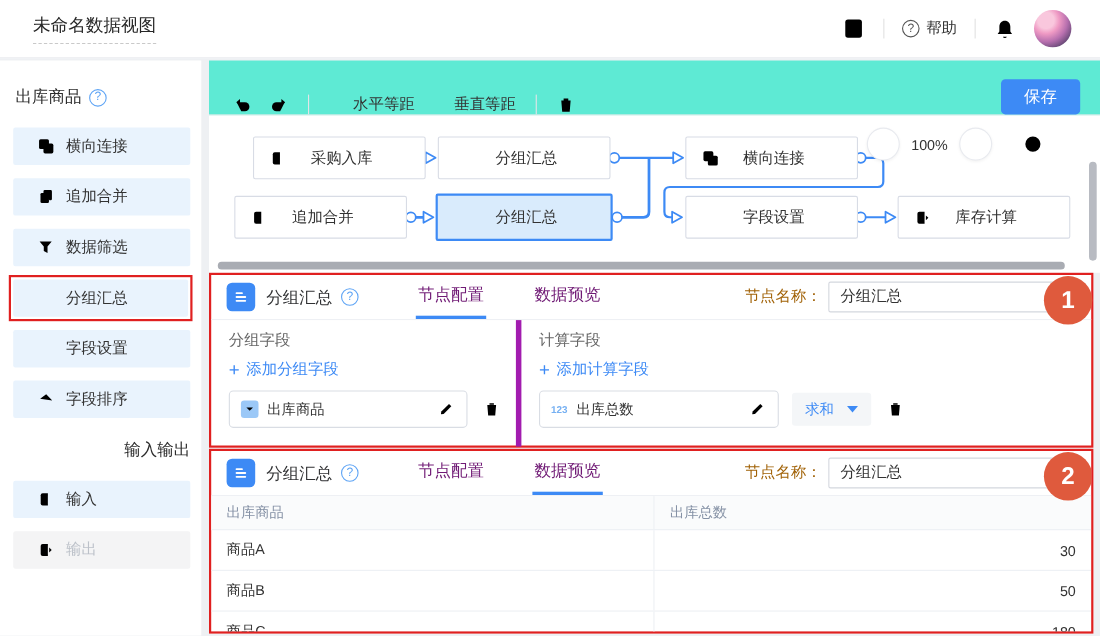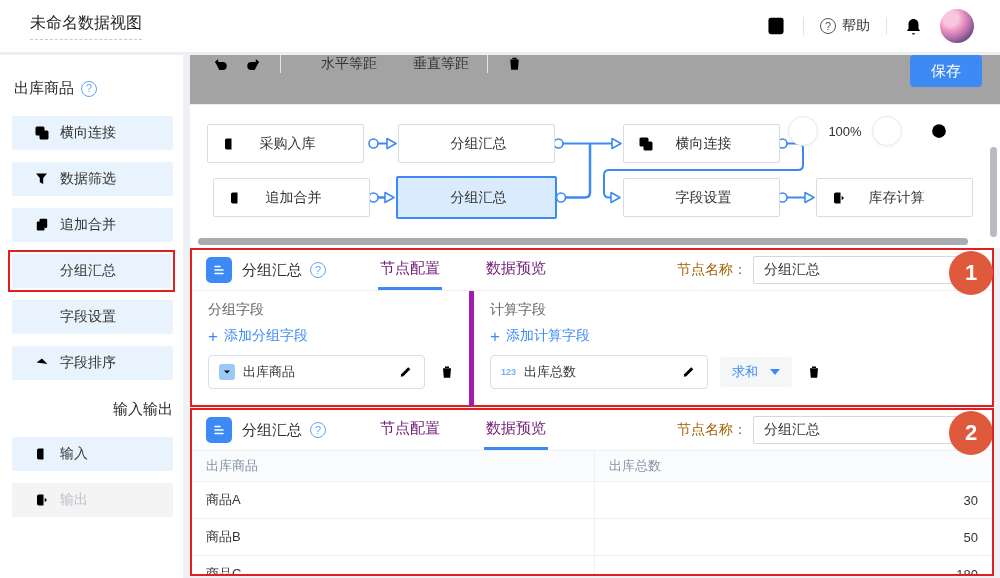--- a/index.html
+++ b/index.html
@@ -23,21 +23,21 @@
   .side-sec{display:flex;align-items:center;gap:7px;font-size:15px;color:#2b2b2b;margin:0 0 18px 2px;}
   .side-item{height:34px;margin-bottom:12px;background:#e9f3fd;border-radius:2px;display:flex;align-items:center;padding-left:22px;gap:10px;font-size:14px;color:#333;cursor:pointer;}
   .side-item .si-ic{color:#3d8af5;display:inline-flex;}
   .side-item.disabled{background:#f4f4f5;color:#bcc1c9;cursor:default;}
   .side-item.disabled .si-ic{color:#bcc1c9;}
   .annot-item{border:2px solid #e02020;padding:2px;margin:-4px -2px 8px -4px;}
   .annot-item .side-item{margin-bottom:0;}
   .io-sec{margin-top:20px;justify-content:flex-end;}
 
   
-  .mtoolbar{position:absolute;left:190px;top:55px;width:810px;height:50px;background:#a3a3a3;border-bottom:1px solid #ebebeb;display:flex;align-items:flex-start;box-sizing:border-box;padding:0 18px 0 22px;gap:14px;}
+  .mtoolbar{position:absolute;left:190px;top:55px;width:810px;height:50px;background:#5eead4;border-bottom:1px solid #ebebeb;display:flex;align-items:flex-end;box-sizing:border-box;padding:0 18px 0 22px;gap:14px;}
   .tool-btn{display:inline-flex;align-items:center;gap:6px;color:#333;font-size:14px;cursor:pointer;}
   .tool-btn .t-ic{display:inline-flex;color:#7d7d7d;}
   .tool-btn .t-ic.blue{color:#3d8af5;}
   .tool-btn .t-ic.red{color:#f15b5b;}
   .sep{width:1px;height:18px;background:#e3e5e8;margin:0 4px;}
   .save-btn{margin-left:auto;width:72px;height:32px;background:#3d8af5;color:#fff;font-size:15px;border:none;border-radius:4px;cursor:pointer;}
 
   
   .canvas{position:absolute;left:190px;top:105px;width:810px;height:143px;background:#fff;overflow:hidden;}
   .node{position:absolute;width:157px;height:39px;background:#fff;border:1px solid #d8dce5;border-radius:2px;display:flex;align-items:center;box-sizing:border-box;padding:0 14px;cursor:pointer;}
@@ -218,32 +218,32 @@
       <span class="si-ic">
           <svg class="ic" width="16" height="16">
             <use href="#i-join"></use>
           </svg>
         </span>
       <span>横向连接</span>
     </div>
     <div class="side-item">
       <span class="si-ic">
           <svg class="ic" width="16" height="16">
+            <use href="#i-append"></use>
+          </svg>
+        </span>
+      <span>追加合并</span>
+    </div>
+    <div class="side-item">
+      <span class="si-ic">
+          <svg class="ic" width="16" height="16">
             <use href="#i-filter"></use>
           </svg>
         </span>
       <span>数据筛选</span>
-    </div>
-    <div class="side-item">
-      <span class="si-ic">
-          <svg class="ic" width="16" height="16">
-            <use href="#i-append"></use>
-          </svg>
-        </span>
-      <span>追加合并</span>
     </div>
     <div class="annot-item">
       <div class="side-item">
         <span class="si-ic">
             <svg class="ic" width="16" height="16">
               <use href="#i-group"></use>
             </svg>
           </span>
         <span>分组汇总</span>
       </div>
@@ -348,21 +348,21 @@
 
       <path class="wire" d="M597,38.5 H608 Q613,38.5 613,43.5 V60 Q613,65 608,65 H419 Q414,65 414,70 V87.5 Q414,92.5 419,92.5 H421"></path>
       <polygon class="ah" points="421,87.5 430,92.5 421,97.5"></polygon>
       <circle class="port" cx="592.5" cy="38.5" r="4.5"></circle>
 
       <line class="wire" x1="597" y1="92.5" x2="615" y2="92.5"></line>
       <polygon class="ah" points="615,87.5 624,92.5 615,97.5"></polygon>
       <circle class="port" cx="592.5" cy="92.5" r="4.5"></circle>
     </svg>
 
-    <div class="node" style="left:17px;top:19px;">
+    <div class="node" style="left:40px;top:19px;">
       <span class="n-ic">
           <svg class="ic" width="16" height="16">
             <use href="#i-input"></use>
           </svg>
         </span>
       <span class="n-label">采购入库</span>
     </div>
     <div class="node" style="left:208px;top:19px;">
       <span class="n-ic">
           <svg class="ic" width="16" height="16">

